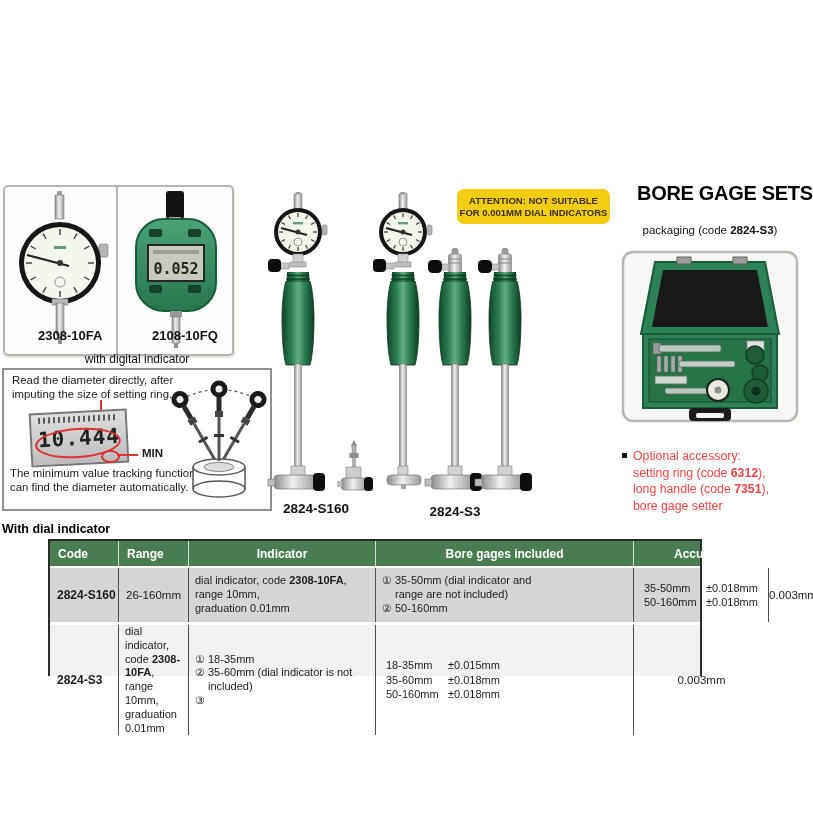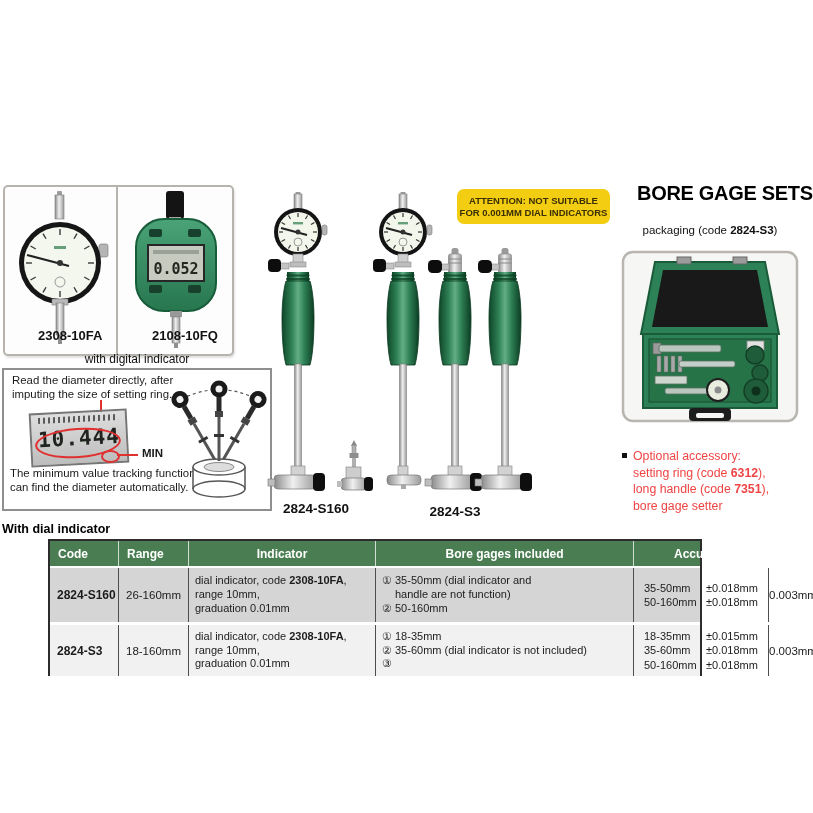--- a/index.html
+++ b/index.html
@@ -375,21 +375,21 @@
         <div>range 10mm,</div>
         <div>graduation 0.01mm</div>
       </div>
       <div class="cell bore">
         <div class="bore-line">
             <span class="n">①</span>
             <span>35-50mm (dial indicator and</span>
           </div>
         <div class="bore-line">
             <span class="n"></span>
-            <span>handle are not function)</span>
+            <span>range are not included)</span>
           </div>
         <div class="bore-line">
             <span class="n">②</span>
             <span>50-160mm</span>
           </div>
       </div>
       <div class="cell acc">
         <div class="acc-line">
             <span class="r">35-50mm</span>
             <span>±0.018mm</span>
@@ -397,21 +397,20 @@
         <div class="acc-line">
             <span class="r">50-160mm</span>
             <span>±0.018mm</span>
           </div>
       </div>
       <div class="cell rep">0.003mm</div>
     </div>
 
     <div class="trow tbody-row row2">
       <div class="cell code">2824-S3</div>
-      <div class="cell range">18-160mm</div>
       <div class="cell ind">
         <div><span>dial indicator, code </span><span class="bold">2308-10FA</span><span>,</span></div>
         <div>range 10mm,</div>
         <div>graduation 0.01mm</div>
       </div>
       <div class="cell bore">
         <div class="bore-line">
             <span class="n">①</span>
             <span>18-35mm</span>
           </div>

